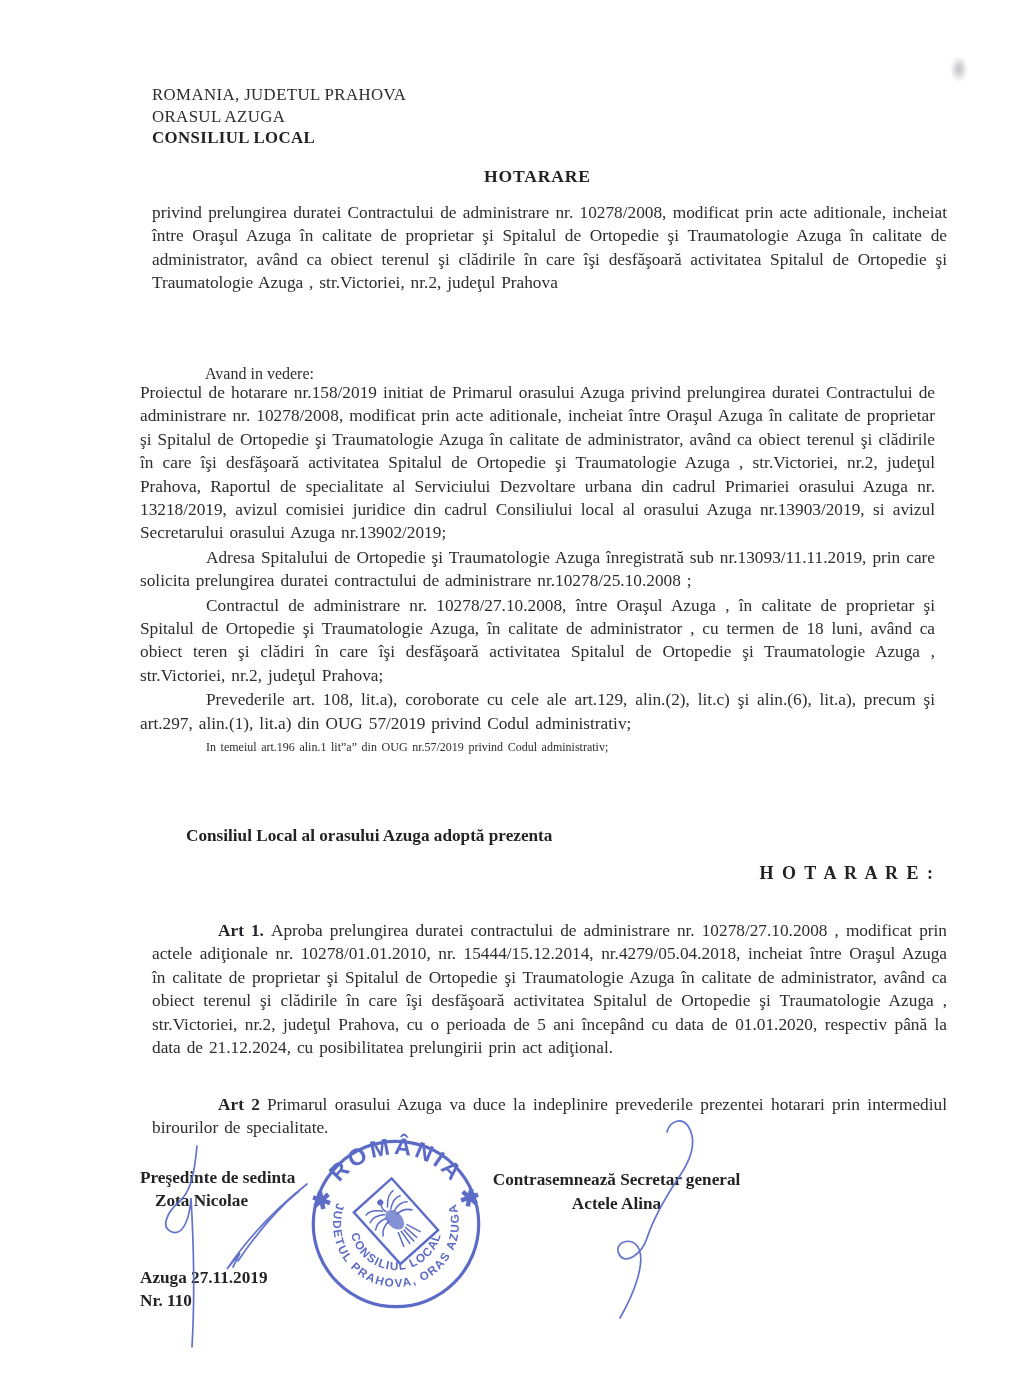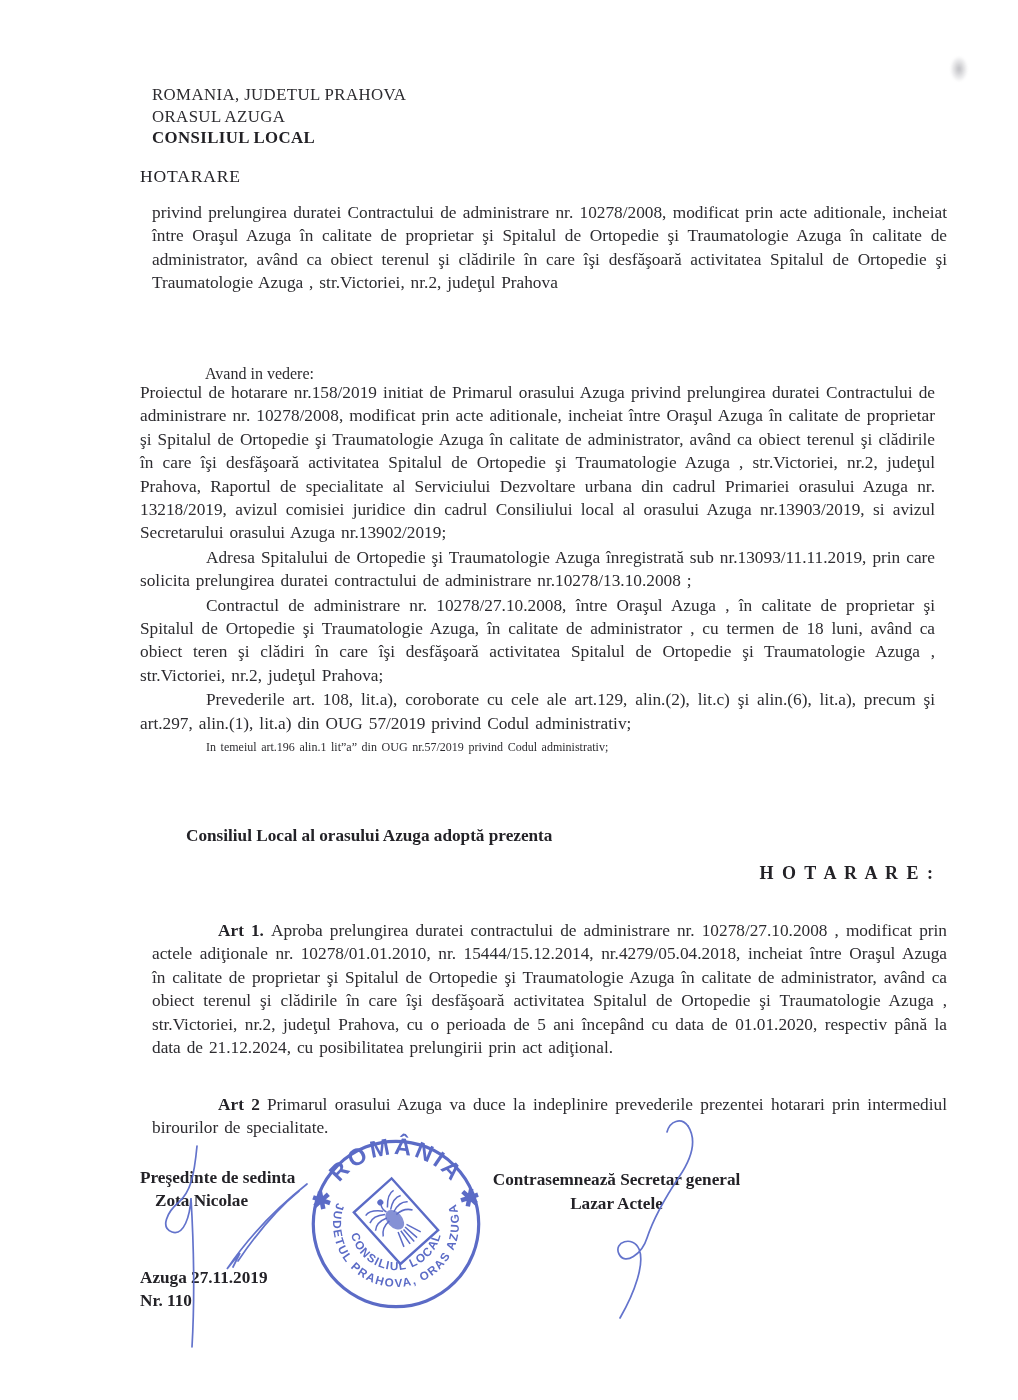--- a/index.html
+++ b/index.html
@@ -5,22 +5,22 @@
   html, body { margin:0; padding:0; }
   body {
     width:1018px; height:1400px; position:relative;
     background:#ffffff; overflow:hidden;
     font-family:"Liberation Serif", serif;
     color:#2d2c30;
   }
   .abs { position:absolute; }
   .letterhead { left:152px; top:84px; font-size:16.8px; line-height:21.5px; letter-spacing:.4px; }
   .letterhead .bold-line { font-weight:bold; color:#222125; }
-  .doc-title { left:140px; top:166px; width:795px; 
-    font-weight:normal; font-size:17.6px; letter-spacing:.8px; color:#232227; }
+  .doc-title { left:140px; top:166px; width:795px; text-align:center;
+    font-weight:bold; font-size:17.6px; letter-spacing:.8px; color:#232227; }
   .para { font-size:17.3px; line-height:23.4px; text-align:justify;
     word-spacing:1.6px; margin:12px; }
   .block { left:140px; width:795px; }
   .indent { text-indent:66px; }
   .preamble-heading { left:205px; top:357px; font-size:16px;margin-top:8px; }
   .recitals p { margin:0 0 1px 0; }
   .adoption { left:186px; top:826px; font-weight:bold; font-size:17.2px; color:#232227; }
   .decision-heading { left:140px; top:863px; width:795px; text-align:right;
     font-weight:bold; font-size:18px; letter-spacing:2px; color:#232227; }
   .article-label { font-weight:bold; color:#232227; margin-right:7px; }
@@ -47,42 +47,42 @@
 </div>
 
 <div class="abs doc-title">HOTARARE</div>
 
 <p class="abs block para" style="top:189px;">privind prelungirea duratei Contractului de administrare nr. 10278/2008, modificat prin acte aditionale, incheiat între Oraşul Azuga în calitate de proprietar şi Spitalul de Ortopedie şi Traumatologie Azuga în calitate de administrator, având ca obiect terenul şi clădirile în care îşi desfăşoară activitatea Spitalul de Ortopedie şi Traumatologie Azuga , str.Victoriei, nr.2, judeţul Prahova</p>
 
 <div class="abs preamble-heading">Avand in vedere:</div>
 
 <div class="abs block recitals" style="top:381px;">
   <p class="para">Proiectul de hotarare nr.158/2019 initiat de Primarul orasului Azuga privind prelungirea duratei Contractului de administrare nr. 10278/2008, modificat prin acte aditionale, incheiat între Oraşul Azuga în calitate de proprietar şi Spitalul de Ortopedie şi Traumatologie Azuga în calitate de administrator, având ca obiect terenul şi clădirile în care îşi desfăşoară activitatea Spitalul de Ortopedie şi Traumatologie Azuga , str.Victoriei, nr.2, judeţul Prahova, Raportul de specialitate al Serviciului Dezvoltare urbana din cadrul Primariei orasului Azuga nr. 13218/2019, avizul comisiei juridice din cadrul Consiliului local al orasului Azuga nr.13903/2019, si avizul Secretarului orasului Azuga nr.13902/2019;</p>
-  <p class="para indent">Adresa Spitalului de Ortopedie şi Traumatologie Azuga înregistrată sub nr.13093/11.11.2019, prin care solicita prelungirea duratei contractului de administrare nr.10278/13.10.2008 ;</p>
+  <p class="para indent">Adresa Spitalului de Ortopedie şi Traumatologie Azuga înregistrată sub nr.13093/11.11.2019, prin care solicita prelungirea duratei contractului de administrare nr.10278/25.10.2008 ;</p>
   <p class="para indent">Contractul de administrare nr. 10278/27.10.2008, între Oraşul Azuga , în calitate de proprietar şi Spitalul de Ortopedie şi Traumatologie Azuga, în calitate de administrator , cu termen de 18 luni, având ca obiect teren şi clădiri în care îşi desfăşoară activitatea Spitalul de Ortopedie şi Traumatologie Azuga , str.Victoriei, nr.2, judeţul Prahova;</p>
   <p class="para indent">Prevederile art. 108, lit.a), coroborate cu cele ale art.129, alin.(2), lit.c) şi alin.(6), lit.a), precum şi art.297, alin.(1), lit.a) din OUG 57/2019 privind Codul administrativ;</p>
   <p class="para indent" style="font-size:12px;">In temeiul art.196 alin.1 lit”a” din OUG nr.57/2019 privind Codul administrativ;</p>
 </div>
 
 <div class="abs adoption">Consiliul Local al orasului Azuga adoptă prezenta</div>
 
 <div class="abs decision-heading">H O T A R A R E :</div>
 
 <p class="abs block para indent" style="top:907px;"><span class="article-label">Art 1.</span><span>Aproba prelungirea duratei contractului de administrare nr. 10278/27.10.2008 , modificat prin actele adiţionale nr. 10278/01.01.2010, nr. 15444/15.12.2014, nr.4279/05.04.2018, incheiat între Oraşul Azuga în calitate de proprietar şi Spitalul de Ortopedie şi Traumatologie Azuga în calitate de administrator, având ca obiect terenul şi clădirile în care îşi desfăşoară activitatea Spitalul de Ortopedie şi Traumatologie Azuga , str.Victoriei, nr.2, judeţul Prahova, cu o perioada de 5 ani începând cu data de 01.01.2020, respectiv până la data de 21.12.2024, cu posibilitatea prelungirii prin act adiţional.</span></p>
 
 <p class="abs block para indent" style="top:1081px;"><span class="article-label">Art 2</span><span>Primarul orasului Azuga va duce la indeplinire prevederile prezentei hotarari prin intermediul birourilor de specialitate.</span></p>
 
 <div class="abs sig sig-left-role">Preşedinte de sedinta</div>
 <div class="abs sig sig-left-name">Zota Nicolae</div>
 <div class="abs sig sig-left-date">Azuga 27.11.2019</div>
 <div class="abs sig sig-left-number">Nr. 110</div>
 
 <div class="abs sig sig-right">
   <div>Contrasemnează  Secretar general</div>
-  <div class="name-line">Lazar Actele</div>
+  <div class="name-line">Actele Alina</div>
 </div>
 
 <div class="abs stamp-wrap">
   <svg width="188" height="188" viewBox="0 0 200 200">
     <defs>
       <path id="arcTop" d="M 26 100 A 74 74 0 0 1 174 100"></path>
       <path id="arcMid" d="M 42 66.5 A 67 67 0 1 0 158 66.5"></path>
       <path id="arcBot" d="M 51 100 A 49 49 0 0 0 149 100"></path>
     </defs>
     <g stroke="#4e5fc2" fill="none">

